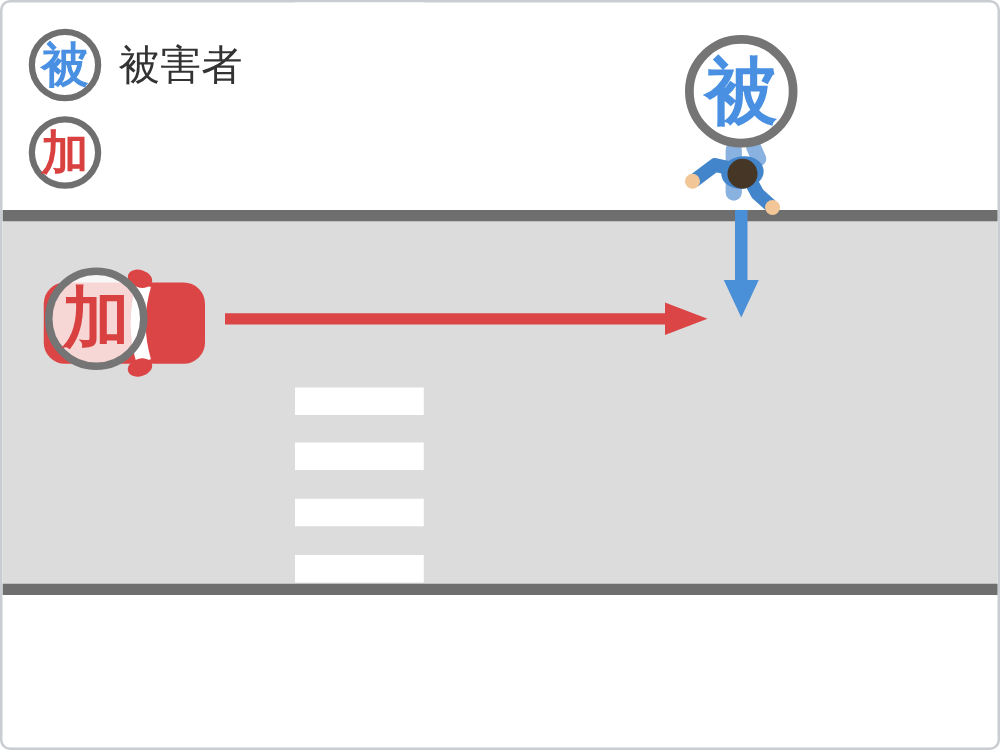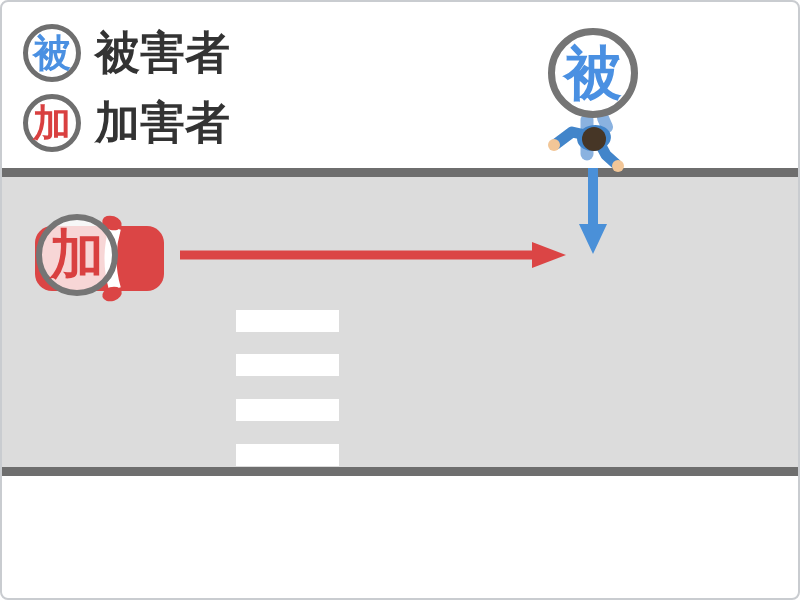--- a/index.html
+++ b/index.html
@@ -12,21 +12,21 @@
   .legend-row{position:absolute;left:21px;display:flex;align-items:center;gap:14px;}
   .legend-row.row1{top:21px;}
   .legend-row.row2{top:91px;}
   .badge{
     border-radius:50%;background:#ffffff;display:flex;align-items:center;justify-content:center;
     font-weight:bold;box-sizing:content-box;line-height:1;
   }
   .legend-badge{width:48px;height:48px;border:5px solid #6f6f6f;font-size:38px;}
   .legend-badge.victim{color:#4a90e2;}
   .legend-badge.perpetrator{color:#d94040;}
-  .legend-label{font-size:45px;font-weight:bold;color:#333333;white-space:nowrap;}
+  .legend-label{font-size:33px;font-weight:normal;color:#333333;white-space:nowrap;}
   
   .road{
     position:absolute;left:0;top:166px;width:800px;height:308px;background:#dcdcdc;
     border-top:9px solid #6e6e6e;border-bottom:9px solid #6e6e6e;box-sizing:border-box;
   }
   .stripe{position:absolute;left:234px;width:103px;height:22px;background:#ffffff;}
   .stripe:nth-of-type(1){top:175px;}
   .stripe:nth-of-type(2){top:218px;}
   .stripe:nth-of-type(3){top:263px;}
   .stripe:nth-of-type(4){top:308px;}
@@ -51,21 +51,20 @@
 <body>
 
 <div class="canvas">
 
   <div class="legend-row row1">
     <div class="badge legend-badge victim">被</div>
     <div class="legend-label">被害者</div>
   </div>
   <div class="legend-row row2">
     <div class="badge legend-badge perpetrator">加</div>
-    <div class="legend-label">加害者</div>
   </div>
 
   <div class="road"></div>
   <div class="stripe"></div>
   <div class="stripe"></div>
   <div class="stripe"></div>
   <div class="stripe"></div>
   <div class="stripe"></div>
   <div class="stripe"></div>
   <div class="stripe"></div>

